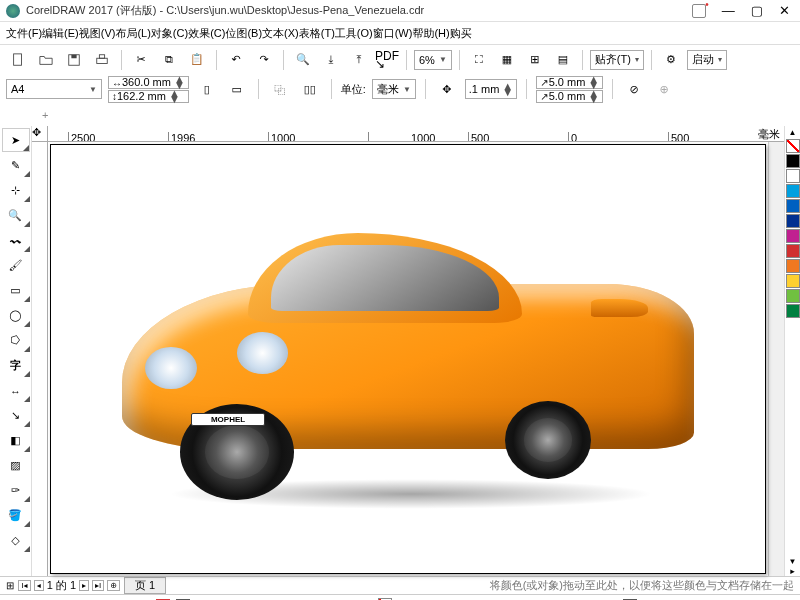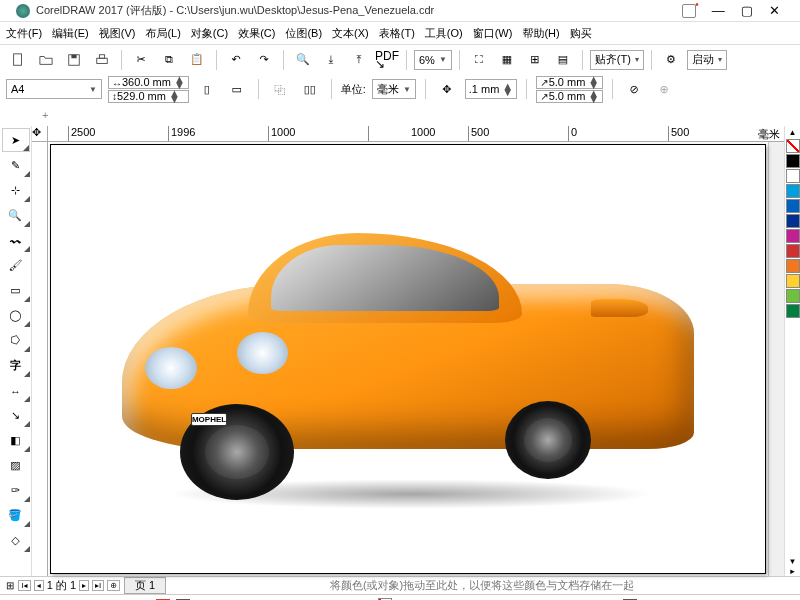--- a/index.html
+++ b/index.html
@@ -1,24 +1,24 @@
 <!DOCTYPE html>
 <html><head>
 <meta charset="utf-8">
 <style>
 * { margin: 0; padding: 0; box-sizing: border-box; font-family: "Microsoft YaHei", Tahoma, sans-serif; font-size: 11px; }
 body { background: #fff; width: 800px; height: 600px; overflow: hidden; position: relative; }
-.titlebar { height: 22px; background: #fff; display: flex; align-items: center; padding: 0 16px; border-bottom: 1px solid #e0e0e0; }
+.titlebar { height: 22px; background: #fff; display: flex; align-items: center; padding: 0 6px; border-bottom: 1px solid #e0e0e0; }
 .titlebar .logo { width: 14px; height: 14px; background: radial-gradient(circle, #5a8 0%, #267 100%); border-radius: 50%; margin-right: 6px; }
 .titlebar .title { flex: 1; color: #333; }
 .titlebar .winbtns { display: flex; gap: 8px; align-items: center; }
 .titlebar .winbtns span { cursor: pointer; padding: 0 4px; font-size: 13px; }
 .cart { width: 14px; height: 14px; border: 1px solid #888; border-radius: 2px; margin-right: 4px; position: relative; }
 .cart::before { content: "•"; color: #d33; position: absolute; top: -6px; right: -4px; font-size: 10px; }
-.menubar { height: 22px; display: flex; align-items: center; padding: 0 6px; gap: 10px; text-align: right; }
+.menubar { height: 22px; display: flex; align-items: center; padding: 0 6px; gap: 0; text-align: right; }
 .menubar span { cursor: pointer; }
 .toolbar { height: 30px; display: flex; align-items: center; padding: 0 6px; gap: 4px; border-top: 1px solid #ddd; }
 .tbtn { width: 24px; height: 24px; display: inline-flex; align-items: center; justify-content: center; cursor: pointer; border: 1px solid transparent; }
 .sep { width: 1px; height: 20px; background: #ccc; margin: 0 3px; }
 .combo { display: inline-flex; align-items: center; border: 1px solid #aaa; height: 20px; padding: 0 4px; background: #fff; }
 .combo .drop { margin-left: 4px; font-size: 8px; color: #555; }
 .spin { display: inline-flex; align-items: center; border: 1px solid #aaa; height: 18px; padding: 0 3px; background: #fff; font-size: 10px; }
 .spin .arrows { display: flex; flex-direction: column; margin-left: 3px; line-height: 6px; font-size: 7px; color: #555; }
 .propbar { height: 30px; display: flex; align-items: center; padding: 0 6px; gap: 6px; }
 .propbar .stack { display: flex; flex-direction: column; gap: 1px; }
@@ -26,45 +26,45 @@
 .tabstrip { height: 22px; display: flex; align-items: center; padding-left: 34px; background: #fff; }
 .doctab { background: #e8e8e8; border: 1px solid #bbb; border-bottom: none; padding: 2px 10px 2px 8px; border-radius: 3px 3px 0 0; display: flex; align-items: center; gap: 6px; }
 .doctab::before { content: ""; width: 10px; height: 10px; background: #5a9; border-radius: 2px; }
 .workarea { display: flex; height: 450px; }
 .toolbox { width: 32px; background: #fff; border-right: 1px solid #ddd; display: flex; flex-direction: column; padding-top: 2px; }
 .tool { width: 28px; height: 24px; margin: 0 auto 1px; display: flex; align-items: center; justify-content: center; cursor: pointer; position: relative; }
 .tool.sel { background: #fff; border: 1px solid #ccc; }
 .tool .fly { position: absolute; right: 0; bottom: 0; border: 3px solid transparent; border-right-color: #555; border-bottom-color: #555; width: 0; height: 0; }
 .canvaswrap { flex: 1; display: flex; flex-direction: column; position: relative; }
 .ruler-h { height: 16px; background: #fff; border-bottom: 1px solid #aaa; margin-left: 16px; position: relative; font-size: 8px; overflow: hidden; }
-.ruler-h .tick { position: absolute; top: 0; border-left: 1px solid #888; height: 16px; padding-left: 2px; }
+.ruler-h .tick { position: absolute; top: 6px; border-left: 1px solid #888; height: 16px; padding-left: 2px; }
 .ruler-h .unit { position: absolute; right: 4px; top: 1px; }
 .canvas-row { flex: 1; display: flex; }
 .ruler-v { width: 16px; background: #fff; border-right: 1px solid #aaa; }
 .canvas { flex: 1; background: #fff; border: 1px solid #000; position: relative; overflow: hidden; box-shadow: 2px 2px 4px rgba(0,0,0,.3); margin: 2px; }
 .car { position: absolute; left: 10%; top: 15%; width: 80%; height: 70%; }
 .carbody { position: absolute; width: 100%; height: 55%; top: 25%; background: linear-gradient(160deg,#ffb030 0%,#ff9510 50%,#cc6600 100%); border-radius: 30% 15% 8% 18% / 60% 30% 10% 20%; box-shadow: inset -8px -20px 30px rgba(0,0,0,.3), inset 10px 15px 20px rgba(255,255,255,.6); }
 .roof { position: absolute; width: 48%; height: 30%; left: 22%; top: 8%; background: linear-gradient(150deg,#ffc050,#e87800); border-radius: 40% 60% 10% 10% / 90% 90% 10% 10%; z-index: 1; }
 .windows { position: absolute; width: 40%; height: 22%; left: 26%; top: 12%; background: linear-gradient(145deg,#e8e8e8,#555); border-radius: 30% 50% 5% 5% / 80% 80% 5% 5%; z-index: 2; }
 .wheel { position: absolute; border-radius: 50%; background: radial-gradient(circle,#666 0%,#333 40%,#111 60%,#222 100%); }
 .wheel::before { content: ""; position: absolute; inset: 22%; border-radius: 50%; background: radial-gradient(circle,#aaa,#555,#222); }
 .wf { width: 20%; height: 32%; left: 10%; bottom: 3%; }
 .wr { width: 15%; height: 26%; left: 67%; bottom: 10%; }
 .hl { position: absolute; width: 9%; height: 14%; border-radius: 50%; background: radial-gradient(circle,#fff,#cde,#9ab); z-index: 3; }
 .hl1 { left: 4%; top: 46%; }
 .hl2 { left: 20%; top: 41%; }
-.plate { position: absolute; left: 12%; top: 68%; background: #fff; border: 1px solid #333; padding: 1px 0; font-size: 8px; font-weight: bold; z-index: 4; border-radius: 2px; }
+.plate { position: absolute; left: 12%; top: 68%; background: #fff; border: 1px solid #333; padding: 1px 19px; font-size: 8px; font-weight: bold; z-index: 4; border-radius: 2px; }
 .shadow { position: absolute; left: 8%; bottom: 0; width: 85%; height: 10%; background: radial-gradient(ellipse,rgba(0,0,0,.35),transparent 70%); }
 .spoiler { position: absolute; right: 8%; top: 30%; width: 10%; height: 6%; background: linear-gradient(#ffa020,#cc6600); border-radius: 20% 50% 30% 10%; }
 .scroll-v { width: 16px; background: #f0f0f0; border-left: 1px solid #ccc; }
 .colorbar { width: 16px; background: #fff; display: flex; flex-direction: column; border-left: 1px solid #ddd; }
 .swatch { width: 14px; height: 14px; margin: 0 auto 1px; border: 1px solid #888; }
 .swatch.none { background: linear-gradient(45deg,#fff 45%,#f00 45%,#f00 55%,#fff 55%); }
 .hbar { height: 18px; display: flex; align-items: center; padding: 0 6px; border-top: 1px solid #ccc; background: #fff; font-size: 10px; gap: 4px; }
-.hbar .hint { flex: 1; text-align: center; color: #777; }
+.hbar .hint { flex: 1; text-align: right; color: #777; }
 .pagenav { display: flex; align-items: center; gap: 3px; }
 .pagenav .pn { border: 1px solid #aaa; padding: 0 2px; cursor: pointer; font-size: 8px; }
 .pagetab { border: 1px solid #aaa; padding: 0 10px; background: #eee; }
 .status { height: 22px; display: flex; align-items: center; padding: 0 8px; border-top: 1px solid #ccc; gap: 14px; }
 .status .coords { flex: 0 0 auto; }
 .status .mid { flex: 1; display: flex; align-items: center; justify-content: center; gap: 6px; }
 .status .right { display: flex; align-items: center; gap: 8px; }
 .fillind { width: 14px; height: 14px; border: 1px solid #555; }
 .icon-svg { width: 14px; height: 14px; }
 </style>
@@ -159,21 +159,21 @@
 <div class="propbar">
   <span class="combo" style="width:96px">
       <span>A4</span>
       <span class="drop" style="margin-left:auto">▼</span>
     </span>
   <div class="stack">
     <span class="spin">↔ <span>360.0 mm</span><span class="arrows">
           <span>▲</span>
           <span>▼</span>
         </span></span>
-    <span class="spin">↕ <span>529.0 mm</span><span class="arrows">
+    <span class="spin">↕ <span>162.2 mm</span><span class="arrows">
           <span>▲</span>
           <span>▼</span>
         </span></span>
   </div>
   <span class="tbtn">▯</span>
   <span class="tbtn">▭</span>
   <span class="sep"></span>
   <span class="tbtn">⿻</span>
   <span class="tbtn">▯▯</span>
   <span class="sep"></span>

